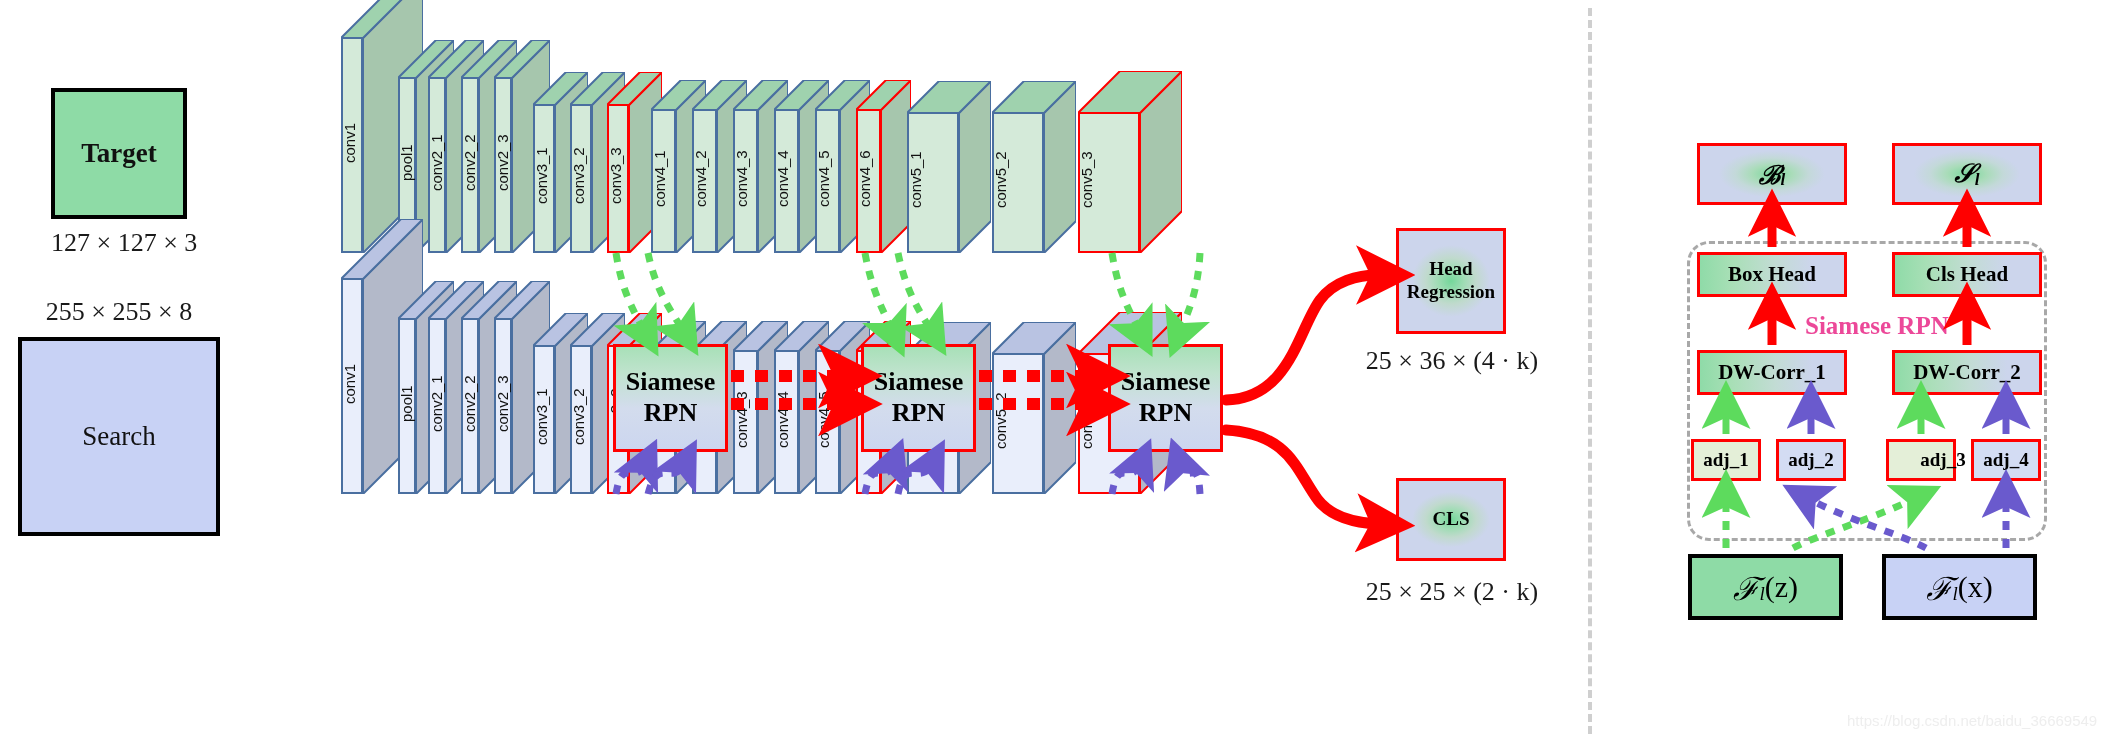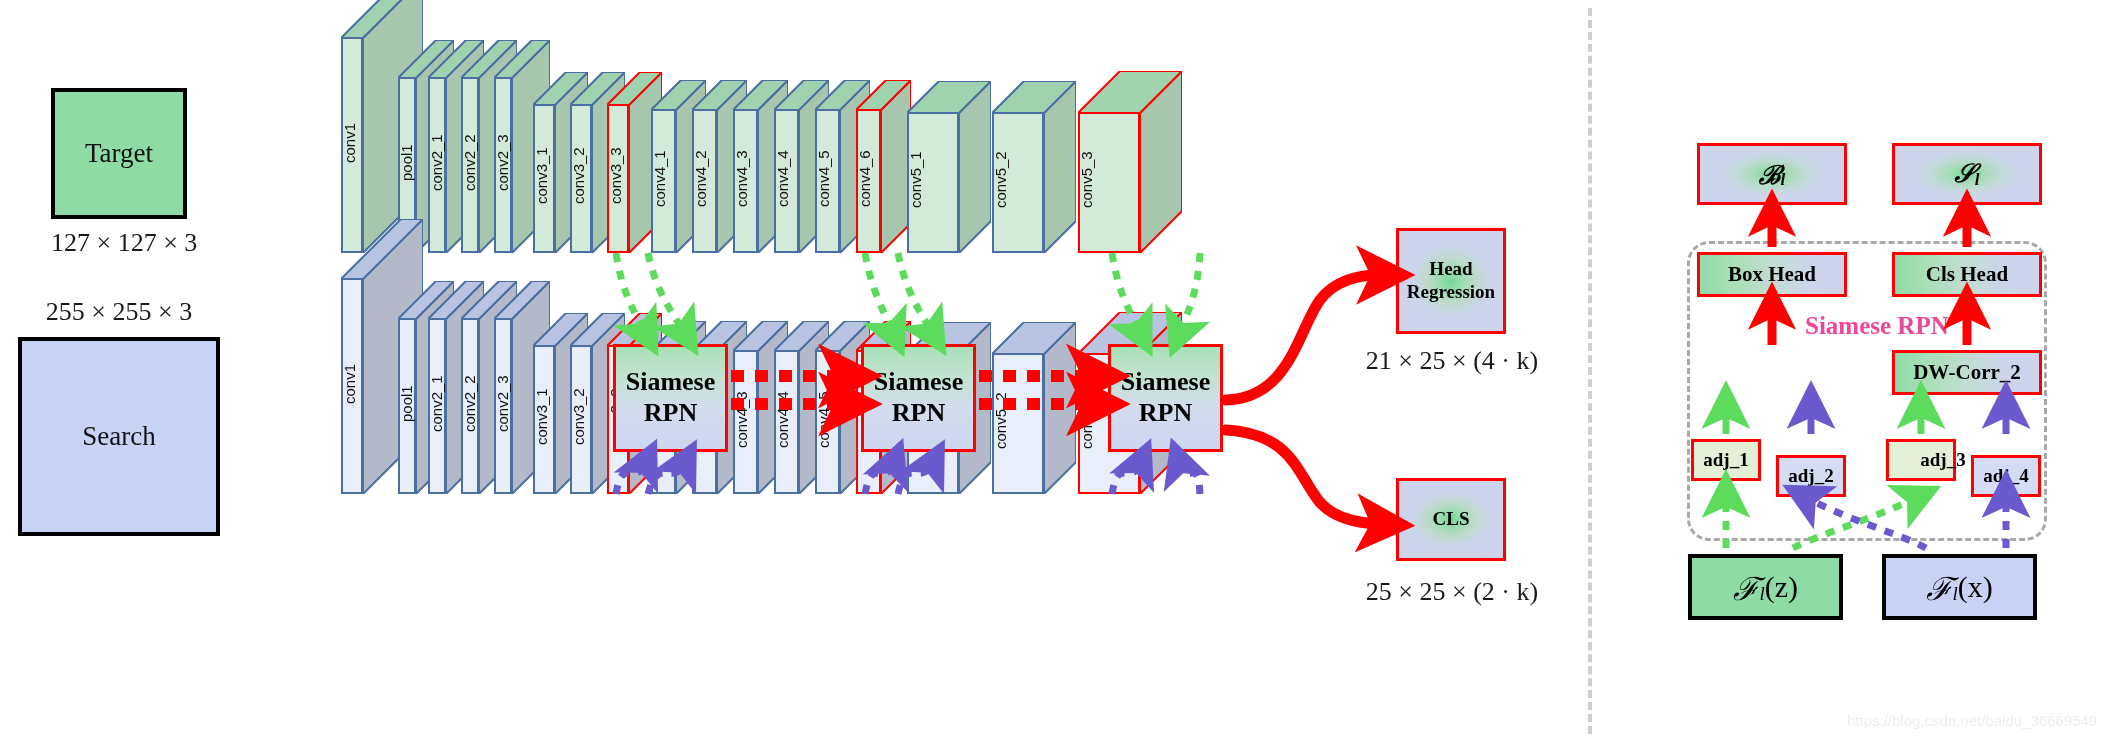--- a/index.html
+++ b/index.html
@@ -38,21 +38,21 @@
 
   
   .rbox{position:absolute;border:3px solid #ff0000;box-sizing:border-box;
         display:flex;align-items:center;justify-content:center;
         font-family:"Liberation Serif",serif;font-weight:bold;font-size:21px;color:#000;
         white-space:nowrap;}
   .grad-lr{background:linear-gradient(to right,#8fdba8 0%,#a8dfb6 22%,#c2dcd4 52%,#ccd5ec 78%,#ccd5ec 100%);}
   .glowbox{background:radial-gradient(ellipse 46% 52% at 50% 50%,
                      #7bd79e 0%,#a9dcb9 30%,#c3d9d9 55%,#ccd5ec 80%,#ccd5ec 100%);}
   .adjg{background:#e4efd8;}
-  .adjb{background:#d3dcf3;margin-top:16px;}
+  .adjb{background:#d3dcf3;}
   .featbox{position:absolute;border:4px solid #000;box-sizing:border-box;
            display:flex;align-items:center;justify-content:center;
            font-family:"Liberation Serif",serif;font-size:30px;color:#000;}
   .feat-green{background:#8edba6;}
   .feat-blue{background:#c8d2f5;}
 
   .dashedgroup{position:absolute;border:3px dashed #a8a8a8;border-radius:22px;box-sizing:border-box;}
   .srpn-label{position:absolute;font-family:"Liberation Serif",serif;font-weight:bold;
               font-size:25px;color:#ec4899;white-space:nowrap;}
 
@@ -61,26 +61,26 @@
              color:#eeeeee;white-space:nowrap;}
 
   svg.overlay{position:absolute;left:0;top:0;width:2120px;height:741px;pointer-events:none;}
   .mi{font-style:italic;font-family:"Liberation Serif",serif;}
 </style>
 </head>
 <body>
 
 <div id="root">
 
-  <div class="imgbox" style="left:51px;top:88px;width:136px;height:131px;background:#8edba6;">
+  <div class="imgbox" style="left:51px;top:88px;width:136px;height:131px;background:#8edba6;font-weight:bold;">
     <span>Target</span>
   </div>
   <div class="dimlabel" style="left:51px;top:228px;width:136px;">127 × 127 × 3</div>
 
-  <div class="dimlabel" style="left:18px;top:297px;width:202px;">255 × 255 × 3</div>
+  <div class="dimlabel" style="left:18px;top:297px;width:202px;">255 × 255 × 8</div>
   <div class="imgbox" style="left:18px;top:337px;width:202px;height:199px;background:#c8d2f5;font-size:27px;">
     <span>Search</span>
   </div>
 
   <div id="conv-top">
       <div class="slab" style="left: 341px; top: -22px; width: 82px; height: 275px;">
         <svg width="82" height="275" viewBox="0 0 82 275" style="position: absolute; left: 0px; top: 0px;">
           <polygon points="22,60 82,0 82,215 22,275" fill="#a6c6ad" stroke="#4a6fa0" stroke-width="2"></polygon>
           <polygon points="0,60 60,0 82,0 22,60" fill="#9fd2ae" stroke="#4a6fa0" stroke-width="2"></polygon>
           <rect x="1" y="60" width="20" height="214" fill="#d4ead9" stroke="#4a6fa0" stroke-width="2"></rect>
@@ -365,21 +365,21 @@
   </div>
   <div class="rpnbox" style="left:1108px;top:344px;width:115px;height:108px;">
     <span>Siamese</span>
     <span>RPN</span>
   </div>
 
   <div class="outbox" style="left:1396px;top:228px;width:110px;height:106px;">
     <span>Head</span>
     <span>Regression</span>
   </div>
-  <div class="dimlabel" style="left:1341px;top:346px;width:222px;">21 × 25 × (4 · k)</div>
+  <div class="dimlabel" style="left:1341px;top:346px;width:222px;">25 × 36 × (4 · k)</div>
 
   <div class="outbox" style="left:1396px;top:471px;width:110px;height:83px;margin-top:7px;">
     <span>CLS</span>
   </div>
   <div class="dimlabel" style="left:1341px;top:577px;width:222px;">25 × 25 × (2 · k)</div>
 
   <div class="divider" style="left:1588px;top:8px;height:726px;"></div>
 
   <div class="dashedgroup" style="left:1687px;top:241px;width:360px;height:300px;"></div>
 
@@ -394,20 +394,23 @@
 
   <div class="rbox grad-lr" style="left:1892px;top:252px;width:150px;height:45px;">
       <span>Cls Head</span>
     </div>
   <div class="rbox grad-lr" style="left:1697px;top:252px;width:150px;height:45px;">
       <span>Box Head</span>
     </div>
 
   <div class="srpn-label" style="left:1805px;top:312px;">Siamese RPN</div>
 
+  <div class="rbox grad-lr" style="left:1697px;top:350px;width:150px;height:45px;">
+      <span>DW-Corr_1</span>
+    </div>
   <div class="rbox grad-lr" style="left:1892px;top:350px;width:150px;height:45px;">
       <span>DW-Corr_2</span>
     </div>
 
   <div class="rbox adjg" style="left:1691px;top:439px;width:70px;height:42px;font-size:19px;">
       <span>adj_1</span>
     </div>
   <div class="rbox adjb" style="left:1776px;top:439px;width:70px;height:42px;font-size:19px;">
       <span>adj_2</span>
     </div>

